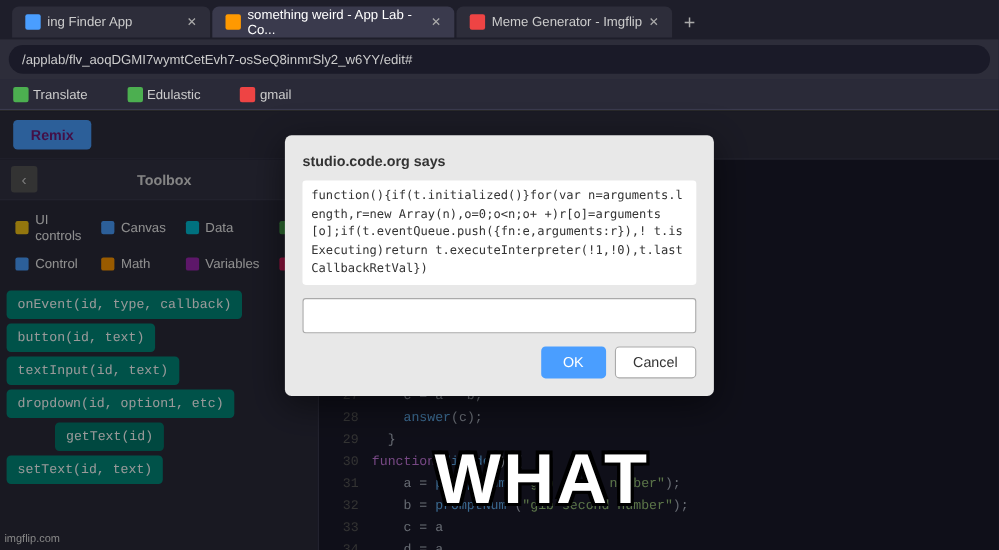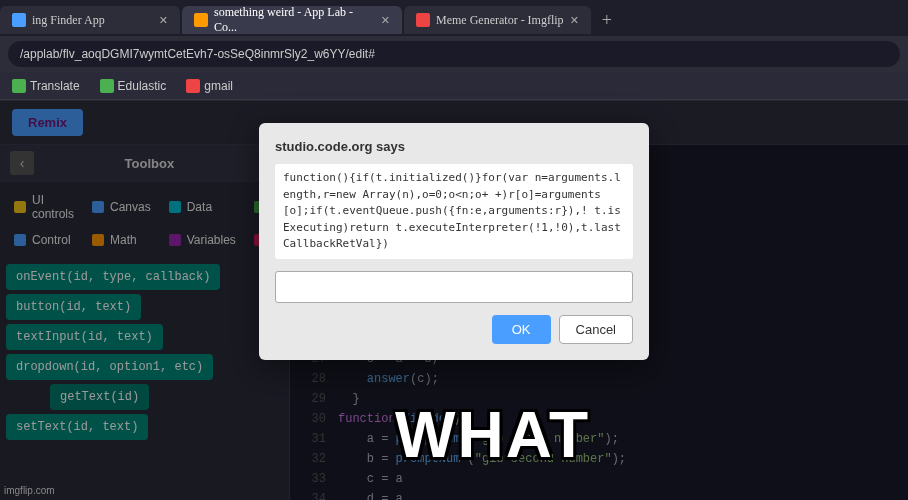--- a/index.html
+++ b/index.html
@@ -8,23 +8,22 @@
     
     .browser-chrome {
       background: #2d2d3a;
       border-bottom: 1px solid #444;
     }
     .tab-bar {
       display: flex;
       align-items: center;
       height: 36px;
       background: #1e1e2a;
-      padding: 4px 0 0;
+      padding: 4px 11px 0;
       gap: 2px;
-      font-family: Liberation Serif, serif;
     }
     .tab {
       display: flex;
       align-items: center;
       height: 28px;
       padding: 0 12px;
       border-radius: 6px 6px 0 0;
       font-size: 12px;
       color: #ccc;
       background: #2d2d3a;
@@ -81,21 +80,21 @@
       height: 26px;
       display: flex;
       align-items: center;
       text-align: center;
     }
     .bookmarks-bar {
       display: flex;
       align-items: center;
       height: 28px;
       padding: 0 8px;
-      gap: 12px;
+      gap: 28px;
       background: #2a2a38;
       border-bottom: 1px solid #3a3a4d;
       font-size: 12px;
       color: #ccc;
     }
     .bookmark-item {
       display: flex;
       align-items: center;
       gap: 4px;
       cursor: pointer;

